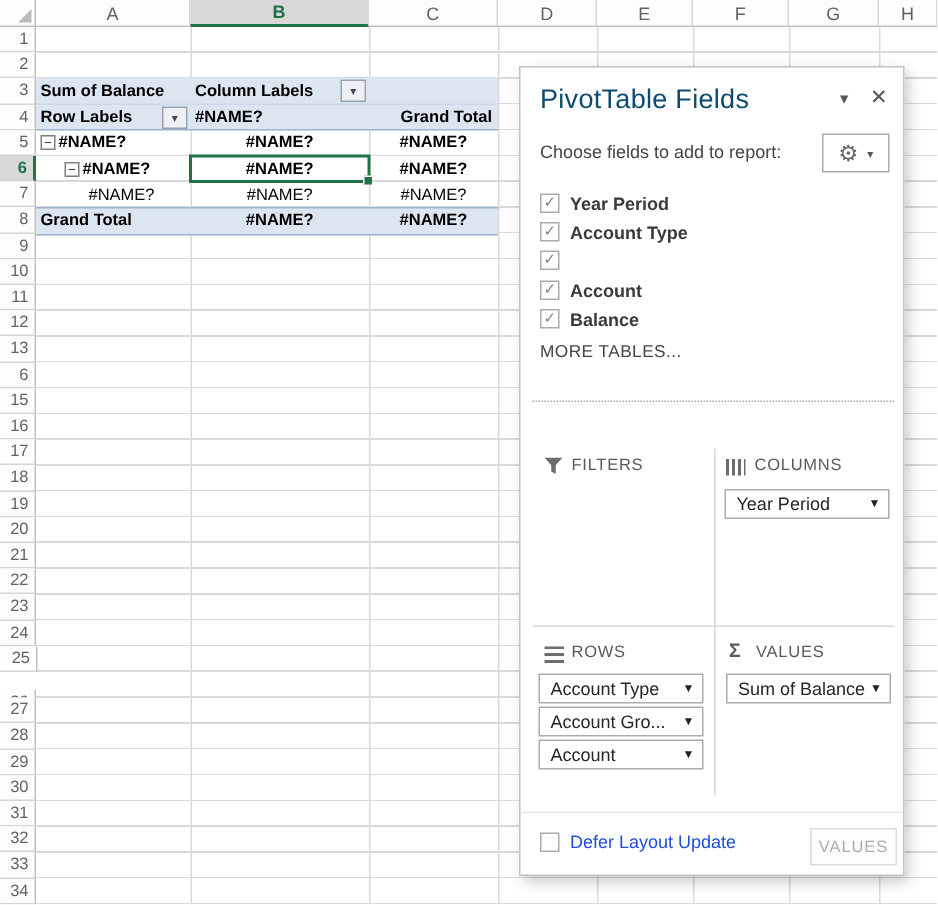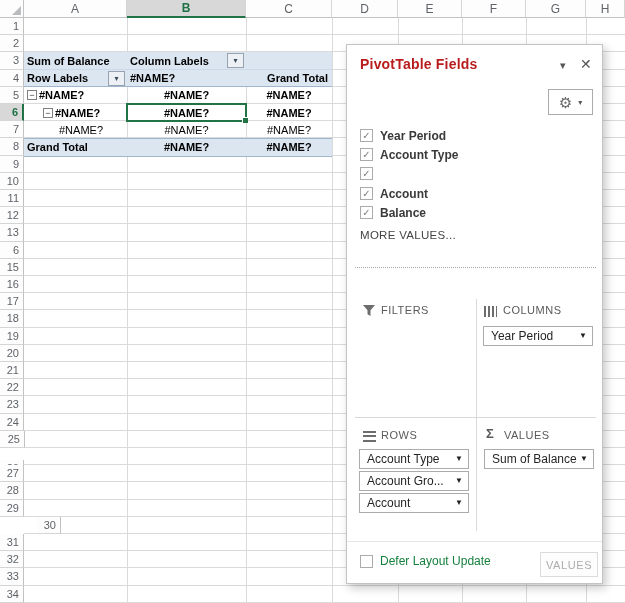--- a/index.html
+++ b/index.html
@@ -39,21 +39,21 @@
   .fdrop{position:absolute;width:17px;height:15px;background:#EDF1F6;border:1px solid #97A2AF;
          color:#3E4A57;font-size:8px;display:flex;align-items:center;justify-content:center}
   #selcell{position:absolute;border:2px solid #217346}
   #selhandle{position:absolute;right:-3px;bottom:-3px;width:6px;height:6px;background:#217346;
              border-left:1px solid #fff;border-top:1px solid #fff}
 
   
   #pane{position:absolute;left:346px;top:44px;width:257px;height:540px;background:#fff;
         border:1px solid #C3C3C3;box-shadow:3px 4px 9px rgba(0,0,0,.22)}
   #pane .abs{position:absolute}
-  #pane-title{left:13px;top:11px;font-size:14px;font-weight:700;color:#b91c1c;letter-spacing:.2px}
+  #pane-title{left:13px;top:11px;font-size:18px;font-weight:400;color:#0c4a6e;letter-spacing:.2px}
   #pane-collapse{left:213px;top:14px;font-size:11px;color:#555;cursor:default}
   #pane-close{left:233px;top:11px;font-size:14px;color:#555}
   #choose-label{left:13px;top:49px;font-size:12px;color:#444}
   #gear-btn{left:201px;top:44px;width:45px;height:26px;border:1px solid #ABABAB;background:#fff;
             display:flex;align-items:center;justify-content:center;gap:6px}
   #gear-btn .gear{font-size:15px;color:#696969;line-height:1}
   #gear-btn .car{font-size:8px;color:#555}
   .fitem{position:absolute;left:0;width:100%;height:19px}
   .fitem .cb{position:absolute;left:13px;top:2px;width:13px;height:13px;border:1px solid #ABABAB;
              background:#fff;font-size:10px;line-height:11px;text-align:center;color:#7B7F83}
@@ -68,21 +68,21 @@
   .funnel{position:absolute}
   .colsicon{position:absolute;width:13px;height:11px;
             background:repeating-linear-gradient(to right,#6D6D6D 0 2px,transparent 2px 4px)}
   .rowsicon{position:absolute;width:13px;height:11px;
             background:repeating-linear-gradient(to bottom,#6D6D6D 0 2px,transparent 2px 4.5px)}
   .sigicon{position:absolute;font-size:13px;color:#5A5A5A;font-weight:bold;line-height:1}
   .fieldbtn{position:absolute;width:110px;height:20px;border:1px solid #ABABAB;background:#fff;
             font-size:12px;color:#262626;line-height:18px;padding-left:7px;white-space:nowrap;overflow:hidden}
   .fieldbtn .car{position:absolute;right:5px;top:0;line-height:18px;font-size:8px;color:#222}
   #defer-cb{left:13px;top:510px;width:13px;height:13px;border:1px solid #ABABAB;background:#fff}
-  #defer-label{left:33px;top:509px;font-size:12px;color:#15803d}
+  #defer-label{left:33px;top:509px;font-size:12px;color:#1d4ed8}
   #update-btn{left:193px;top:507px;width:58px;height:25px;border:1px solid #DCDCDC;background:#FDFDFD;
               color:#ACACAC;font-size:11px;letter-spacing:.6px;display:flex;align-items:center;justify-content:center}
 </style>
 </head>
 <body>
 
 <div id="app">
 
   <div id="hlines"></div>
   <div id="vlines">
@@ -130,21 +130,21 @@
       <div class="rhdr" style="top: 344.8px; height: 17.2px;">20</div>
       <div class="rhdr" style="top: 362px; height: 17.2px;">21</div>
       <div class="rhdr" style="top: 379.2px; height: 17.2px;">22</div>
       <div class="rhdr" style="top: 396.4px; height: 17.2px;">23</div>
       <div class="rhdr" style="top: 413.6px; height: 17.2px;">24</div>
       <div class="rhdr" style="top: 430.8px; height: 17.2px; padding-left: 20px;">25</div>
       <div class="rhdr" style="top: 460px; height: 17.2px;">26</div>
       <div class="rhdr" style="top: 465.2px; height: 17.2px;">27</div>
       <div class="rhdr" style="top: 482.4px; height: 17.2px;">28</div>
       <div class="rhdr" style="top: 499.6px; height: 17.2px;">29</div>
-      <div class="rhdr" style="top: 516.8px; height: 17.2px; margin-left: 37px;">30</div>
+      <div class="rhdr" style="top: 516.8px; height: 17.2px;">30</div>
       <div class="rhdr" style="top: 534px; height: 17.2px;">31</div>
       <div class="rhdr" style="top: 551.2px; height: 17.2px;">32</div>
       <div class="rhdr" style="top: 568.4px; height: 17.2px;">33</div>
       <div class="rhdr" style="top: 585.6px; height: 17.2px;">34</div>
     </div>
 
   <div id="pivot">
       <div class="band b3" style="top: 52.4px; height: 17.2px;"></div>
       <div class="pcell bold" style="left: 24px; width: 103px; top: 52.4px; padding-left: 3px;">
         <span>Sum of Balance</span>
@@ -205,20 +205,21 @@
       </div>
       <div id="selcell" style="left: 126px; top: 103px; width: 121px; height: 19.2px;">
         <div id="selhandle"></div>
       </div>
     </div>
 
   <div id="pane">
     <div class="abs" id="pane-title">PivotTable Fields</div>
     <div class="abs" id="pane-collapse">▾</div>
     <div class="abs" id="pane-close">✕</div>
+    <div class="abs" id="choose-label">Choose fields to add to report:</div>
     <div class="abs" id="gear-btn">
       <span class="gear">⚙</span>
       <span class="car">▾</span>
     </div>
     <div id="fieldlist">
         <div class="fitem" style="top: 82px;">
           <span class="cb">✓</span>
           <span class="lbl">Year Period</span>
         </div>
         <div class="fitem" style="top: 101.2px;">
@@ -230,21 +231,21 @@
         </div>
         <div class="fitem" style="top: 139.6px;">
           <span class="cb">✓</span>
           <span class="lbl">Account</span>
         </div>
         <div class="fitem" style="top: 158.8px;">
           <span class="cb">✓</span>
           <span class="lbl">Balance</span>
         </div>
       </div>
-    <div class="abs" id="more-tables">MORE VALUES...</div>
+    <div class="abs" id="more-tables">MORE TABLES...</div>
     <div class="abs" id="dotline"></div>
     <div class="abs" id="vdiv"></div>
     <div class="abs" id="hdiv"></div>
     <div class="abs" id="botdiv"></div>
 
     <svg class="funnel" style="left:16px;top:260px" width="13" height="12" viewBox="0 0 13 12">
       <path d="M0 0h12L7.5 5.2V11L4.5 9.3V5.2L0 0z" fill="#6D6D6D"></path>
     </svg>
     <div class="arealabel" style="left:34px;top:259px">FILTERS</div>
     <div class="colsicon" style="left:137px;top:261px"></div>

